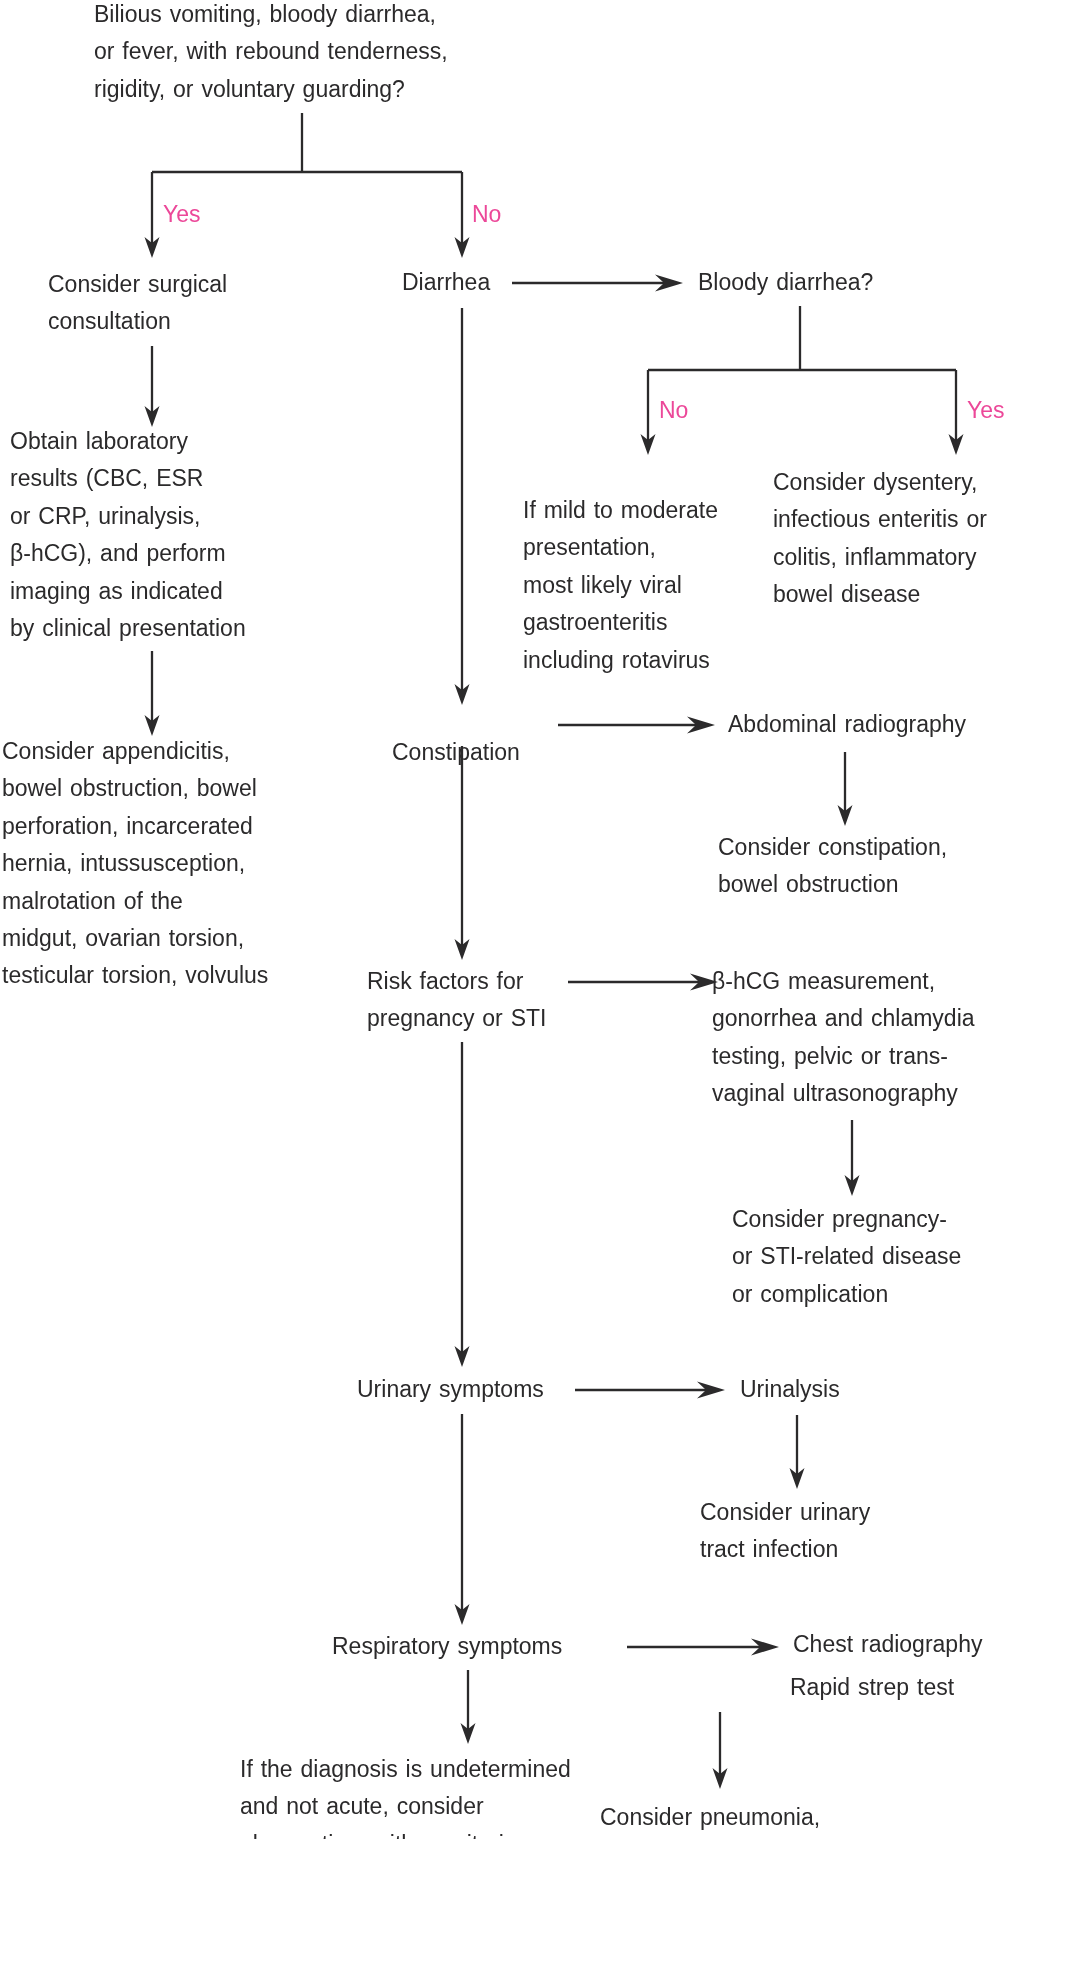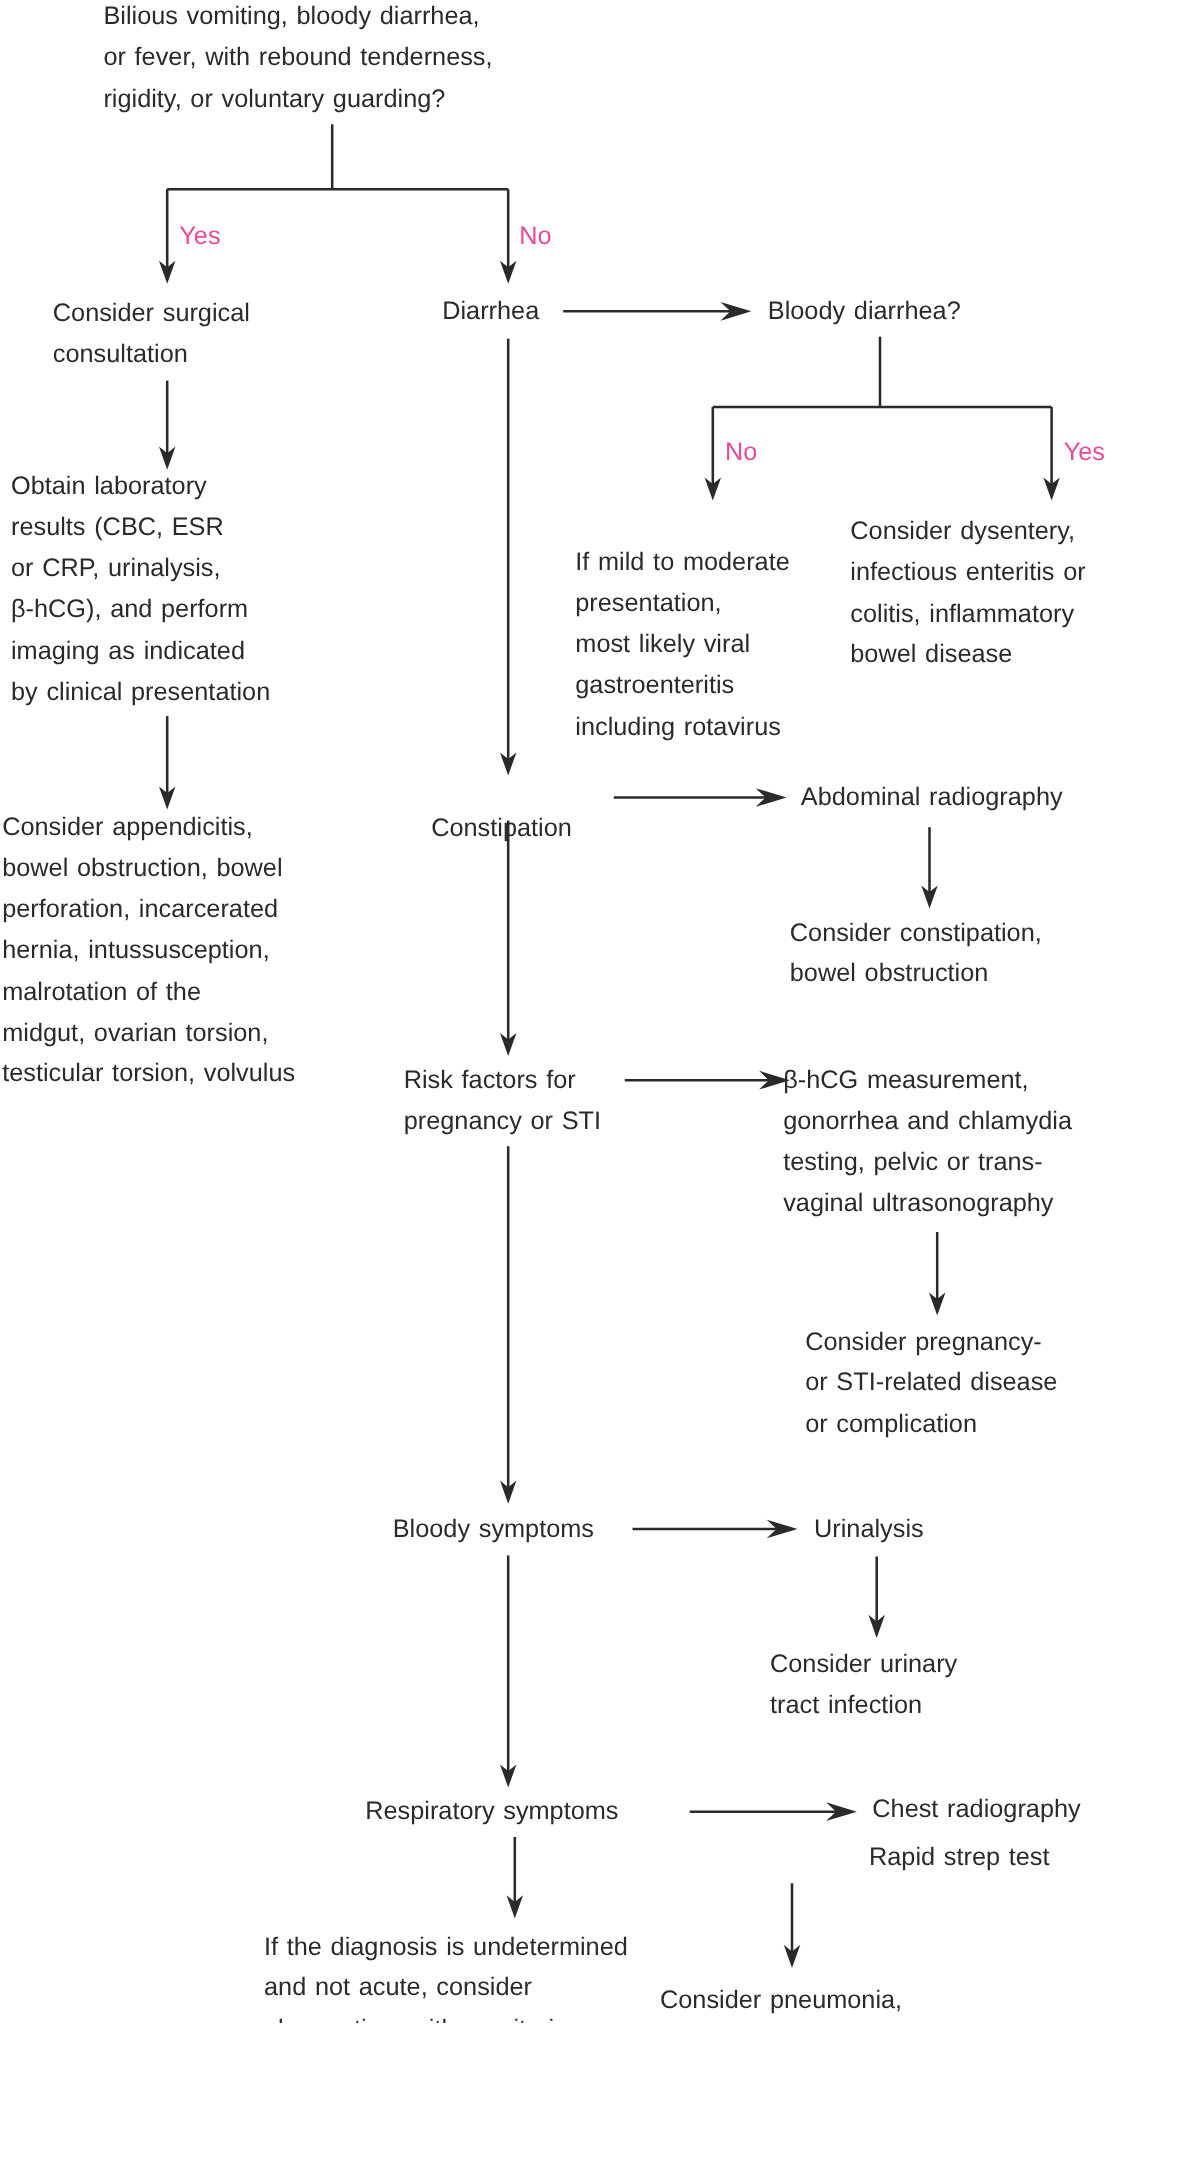--- a/index.html
+++ b/index.html
@@ -179,21 +179,21 @@
   <div class="node" style="left:367px;top:963px;">Risk factors for
 pregnancy or STI</div>
   <div class="node" style="left:712px;top:963px;">β-hCG measurement,
 gonorrhea and chlamydia
 testing, pelvic or trans-
 vaginal ultrasonography</div>
   <div class="node" style="left:732px;top:1201px;">Consider pregnancy-
 or STI-related disease
 or complication</div>
 
-  <div class="node" style="left:357px;top:1371px;">Bloody symptoms</div>
+  <div class="node" style="left:357px;top:1371px;">Urinary symptoms</div>
   <div class="node" style="left:740px;top:1371px;">Urinalysis</div>
   <div class="node" style="left:700px;top:1494px;">Consider urinary
 tract infection</div>
 
   <div class="node" style="left:332px;top:1628px;">Respiratory symptoms</div>
   <div class="node" style="left:793px;top:1626px;">Chest radiography</div>
   <div class="node" style="left:790px;top:1669px;">Rapid strep test</div>
 
   <div class="node" style="left:240px;top:1751px;">If the diagnosis is undetermined
 and not acute, consider

